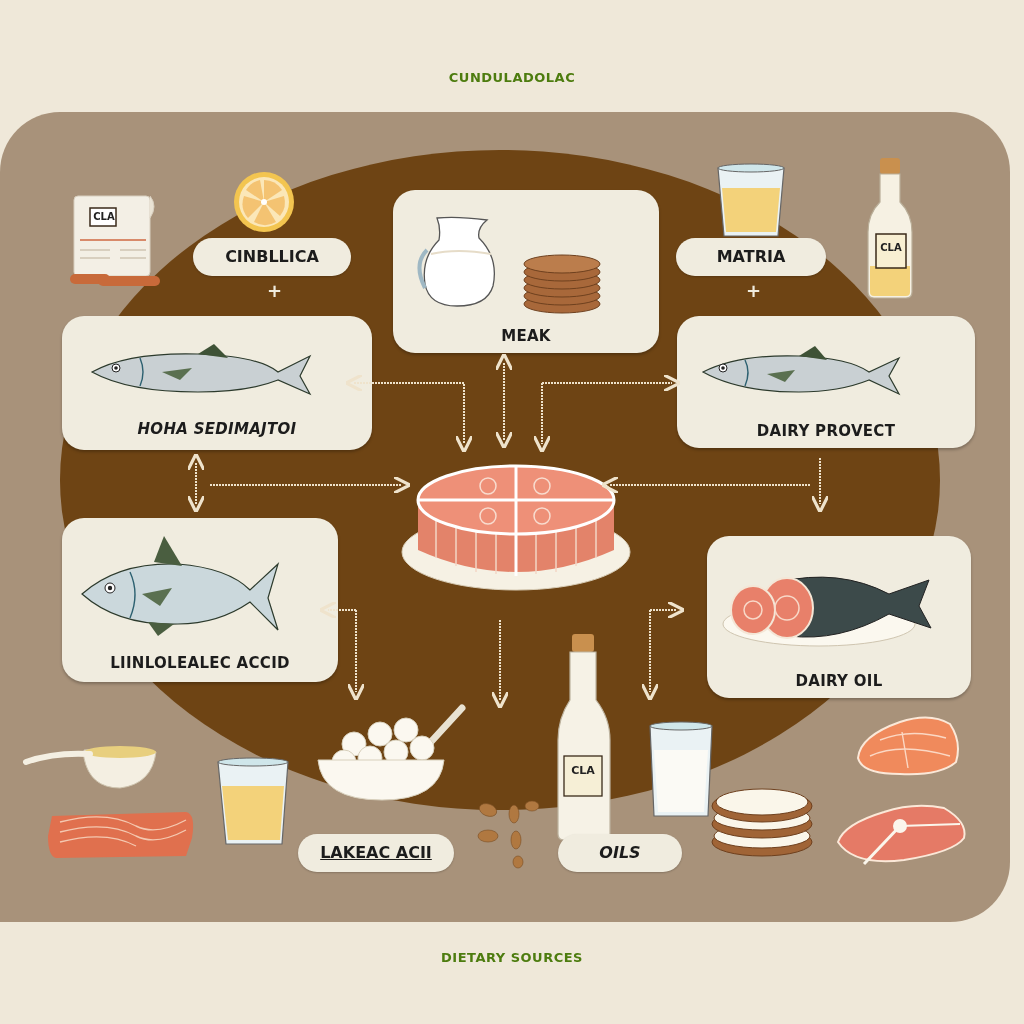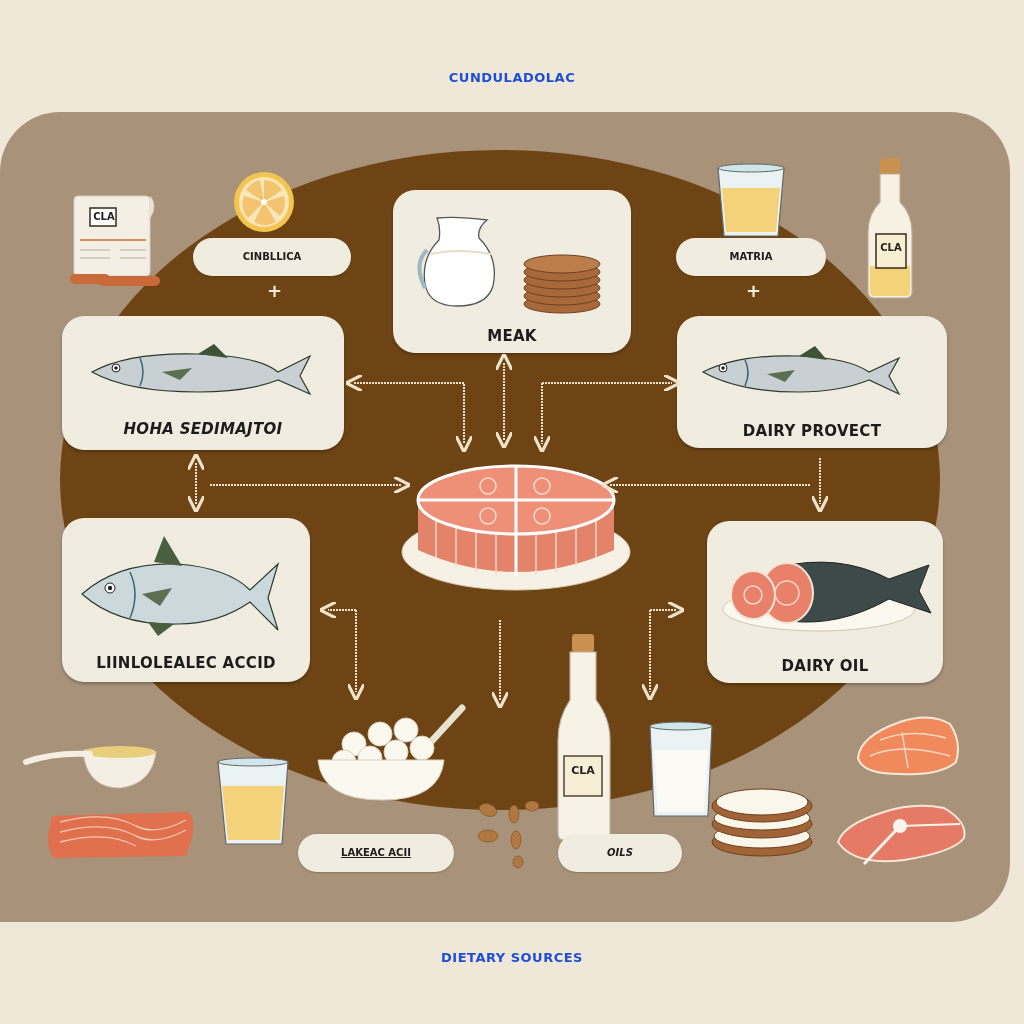--- a/index.html
+++ b/index.html
@@ -1,22 +1,22 @@
 <!DOCTYPE html>
 <html><head>
 <meta charset="utf-8">
 <style>
   html,body{margin:0;padding:0;}
   body{width:1024px;height:1024px;background:#efe8d9;position:relative;overflow:hidden;font-family:"DejaVu Sans",sans-serif;}
-  .title{position:absolute;left:0;width:1024px;text-align:center;font-size:13px;font-weight:bold;color:#1d4ed8;letter-spacing:0.5px;}
+  .title{position:absolute;left:0;width:1024px;text-align:center;font-size:13px;font-weight:bold;color:#4d7c0f;letter-spacing:0.5px;}
   .panel{position:absolute;left:0;top:112px;width:1010px;height:810px;background:#a8927a;border-radius:0 60px 60px 0;border-top-left-radius:60px;}
   .blob{position:absolute;left:60px;top:150px;width:880px;height:660px;background:#6e4414;border-radius:50%;}
-  .card{position:absolute;background:#f0ecdf;border-radius:22px;box-shadow:0 2px 3px rgba(0,0,0,0.25);}
+  .card{position:absolute;background:#f0ecdf;border-radius:22px;box-shadow:0 2px 3px rgba(0,0,0,0.25);padding-left:28px;}
   .card .label{position:absolute;left:0;right:0;text-align:center;font-weight:bold;font-size:15px;color:#1c1c1c;letter-spacing:0.3px;}
-  .pill{position:absolute;background:#f0ecdf;border-radius:22px;text-align:center;font-weight:bold;font-size:10px;color:#1c1c1c;line-height:38px;box-shadow:0 1px 2px rgba(0,0,0,0.2);}
+  .pill{position:absolute;background:#f0ecdf;border-radius:22px;text-align:center;font-weight:bold;font-size:16px;color:#1c1c1c;line-height:38px;box-shadow:0 1px 2px rgba(0,0,0,0.2);}
   .plus{position:absolute;color:#f0ecdf;font-size:18px;font-weight:bold;}
   svg{position:absolute;overflow:visible;}
 </style>
 </head>
 <body>
 
 <div class="title" style="top:70px;">CUNDULADOLAC</div>
 
 <div class="panel"></div>
 <div class="blob"></div>
@@ -115,21 +115,21 @@
     <path d="M76 30 L86 4 L104 34 Z" fill="#4a5e40"></path>
     <path d="M70 90 L80 104 L96 92 Z" fill="#4a5e40"></path>
     <path d="M64 62 L94 56 L82 74 Z" fill="#5a7050"></path>
     <circle cx="32" cy="56" r="5" fill="#fff" stroke="#222"></circle>
     <circle cx="32" cy="56" r="2.2" fill="#222"></circle>
     <path d="M52 40 Q62 62 52 86" fill="none" stroke="#2c6070" stroke-width="1.4"></path>
   </svg>
   <div class="label" style="top:136px;">LIINLOLEALEC ACCID</div>
 </div>
 
-<div class="card" style="left:707px;top:521px;width:236px;height:162px;">
+<div class="card" style="left:707px;top:536px;width:236px;height:162px;">
   <svg style="left:12px;top:22px;" width="220" height="100">
     <ellipse cx="100" cy="66" rx="96" ry="22" fill="#fbf8ef" stroke="#cfc5b0"></ellipse>
     <path d="M60 24 Q120 10 170 36 L210 22 L200 48 L212 70 L170 56 Q120 84 70 78 Z" fill="#3c4a4a" stroke="#222" stroke-width="1"></path>
     <ellipse cx="68" cy="50" rx="26" ry="30" fill="#e8806a" stroke="#f4e6d6" stroke-width="2"></ellipse>
     <ellipse cx="34" cy="52" rx="22" ry="24" fill="#e8806a" stroke="#f4e6d6" stroke-width="2"></ellipse>
     <circle cx="68" cy="50" r="12" fill="none" stroke="#f8d8c8" stroke-width="1.5"></circle>
     <circle cx="34" cy="52" r="9" fill="none" stroke="#f8d8c8" stroke-width="1.5"></circle>
   </svg>
   <div class="label" style="top:136px;">DAIRY OIL</div>
 </div>

